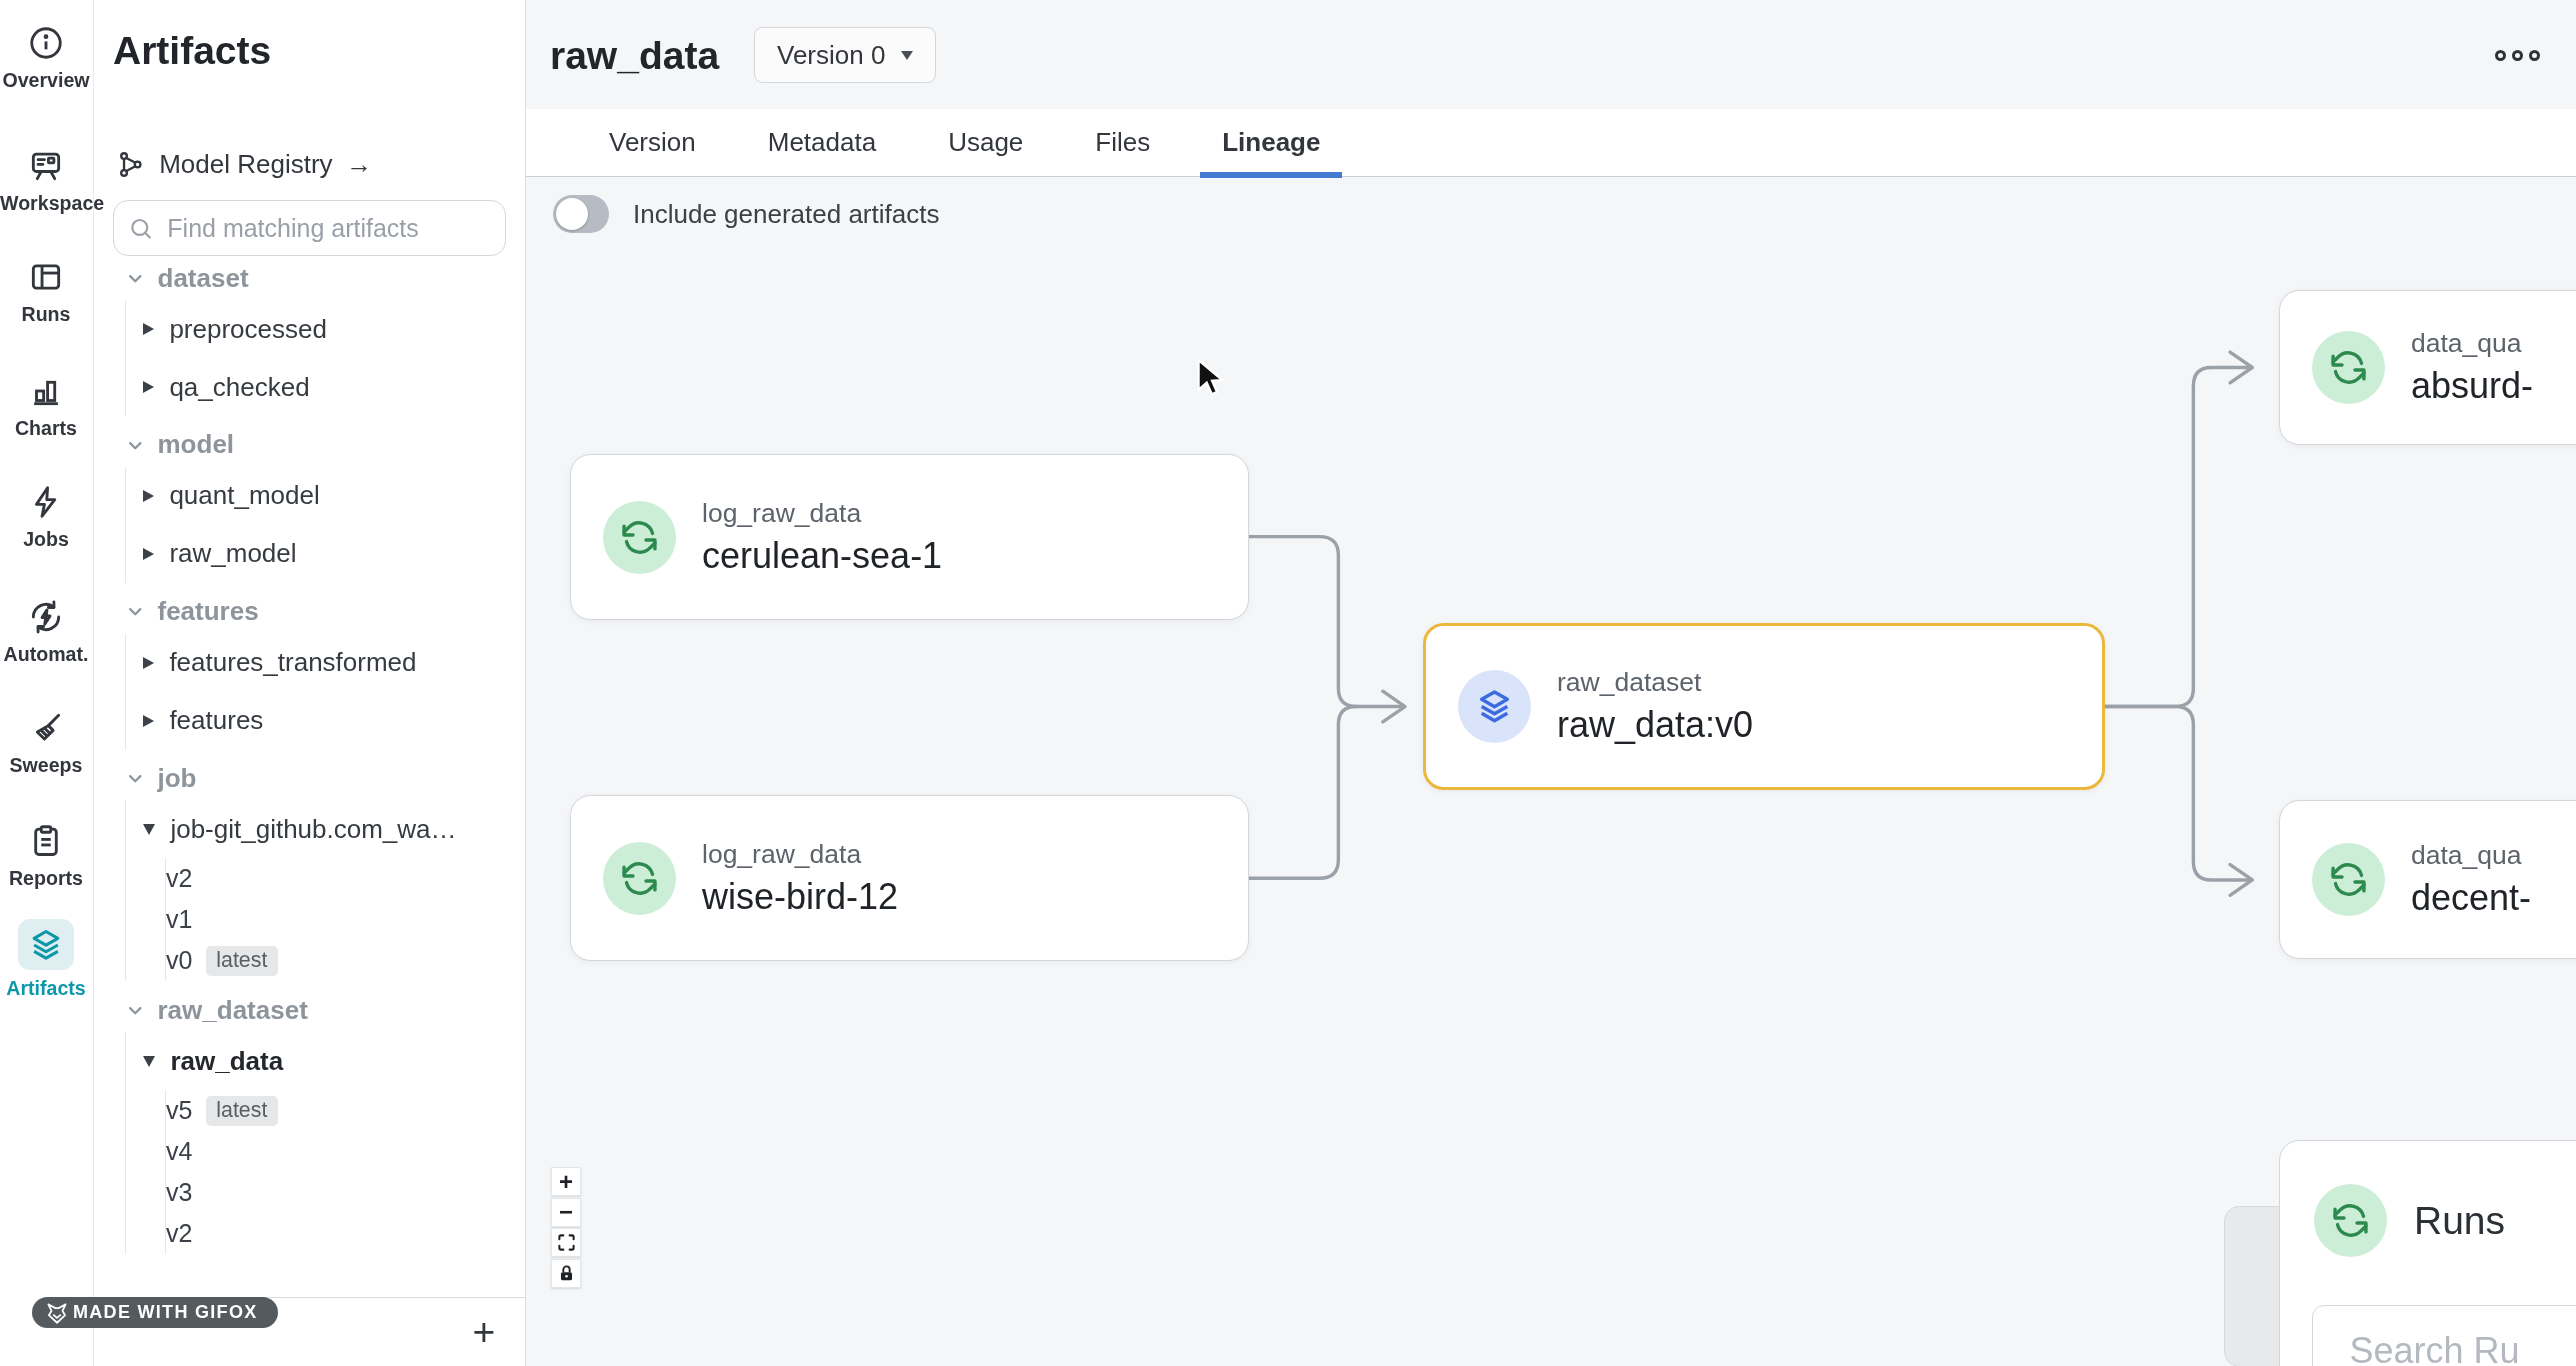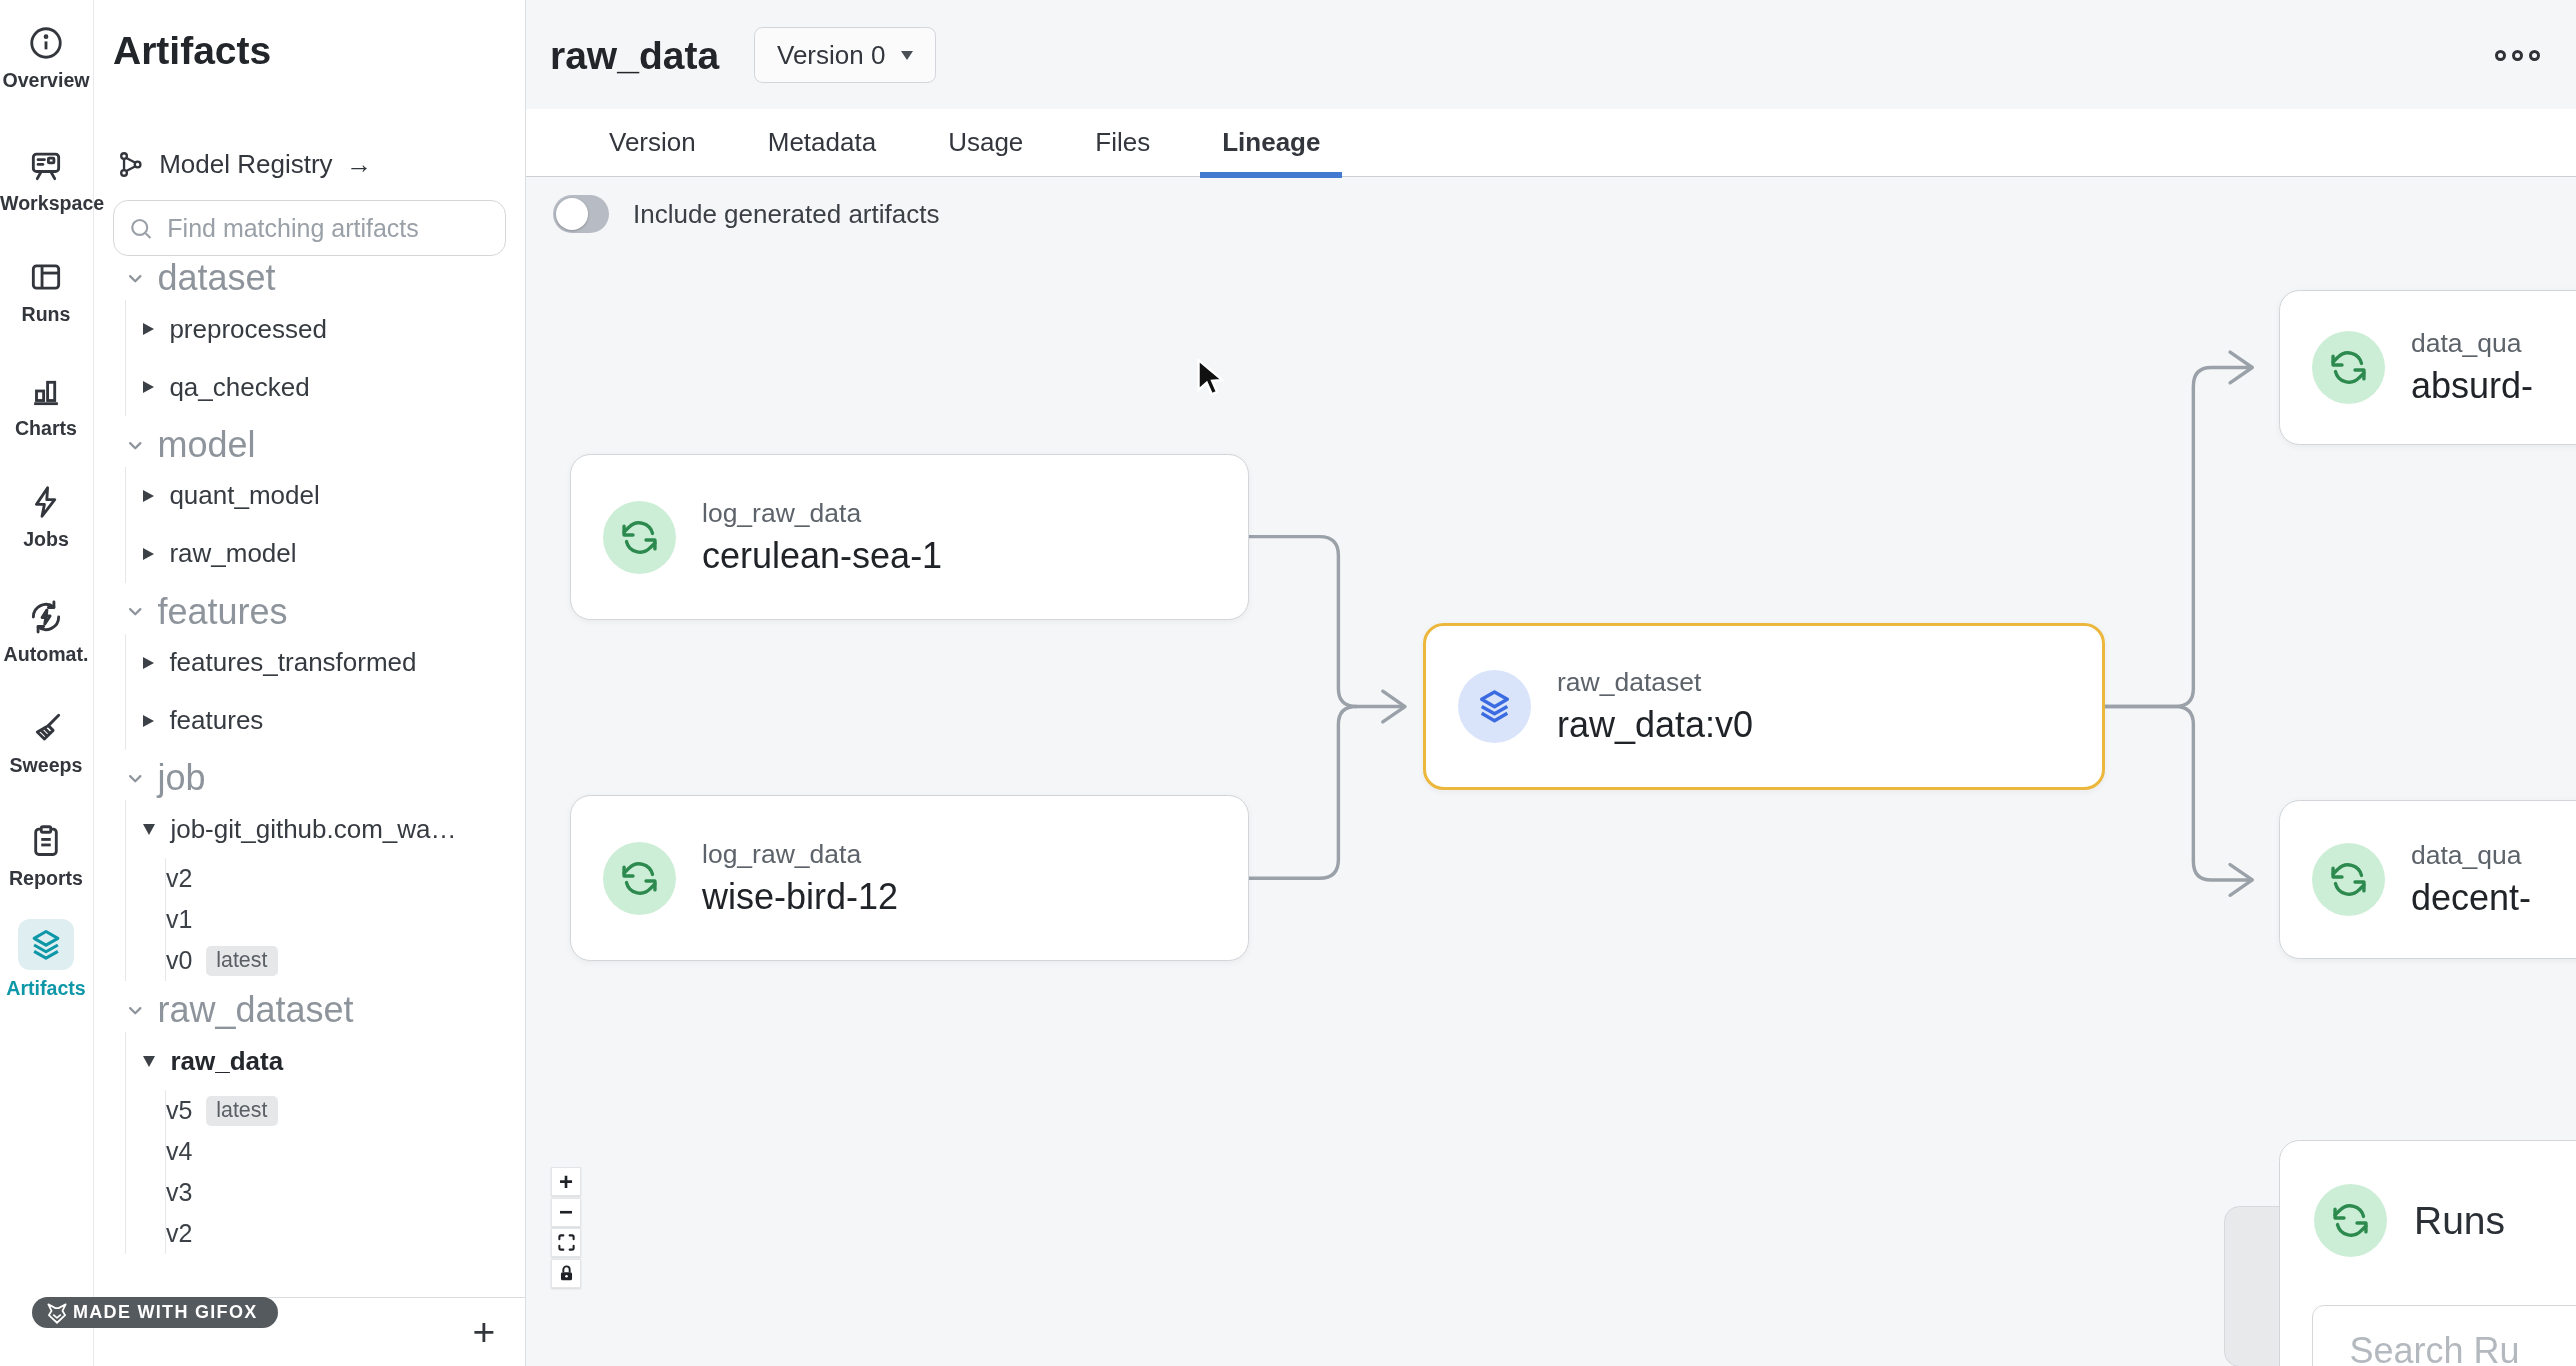--- a/index.html
+++ b/index.html
@@ -15,21 +15,21 @@
   .rail-item.active .rail-label{color:#0e97a7;}
 
   
   .sidebar{position:absolute;left:94px;top:0;width:432px;height:1367px;background:#ffffff;border-right:1.7px solid #dcdfe2;z-index:25;}
   .sb-title{position:absolute;left:19px;top:29px;font-size:39px;font-weight:700;color:#22262b;}
   .sb-registry{position:absolute;left:20.5px;top:125px;display:flex;align-items:center;gap:13.7px;font-size:26px;color:#33373d;cursor:pointer;margin-top:24px;}
   .sb-search{position:absolute;left:19px;top:200px;width:393px;height:56px;border:1.7px solid #d4d7da;border-radius:15px;background:#ffffff;display:flex;align-items:center;padding:0 13.7px;gap:12px;}
   .sb-search input{border:none;outline:none;flex:1;font-size:25px;color:#33373d;background:transparent;}
   .sb-search input::placeholder{color:#9aa0a7;}
   .tree{position:absolute;left:0;top:256px;right:0;bottom:60px;overflow:hidden;padding-left:31px;}
-  .tsection{display:flex;align-items:center;gap:12px;height:44px;font-size:36px;font-weight:400;color:#8e949b;cursor:pointer;}
+  .tsection{display:flex;align-items:center;gap:12px;height:44px;font-size:26px;font-weight:700;color:#8e949b;cursor:pointer;}
   .tsection + .tchildren{margin-top:0;}
   .tsection:not(:first-child){margin-top:6.8px;}
   .tchildren{border-left:1.7px solid #e5e7ea;padding-left:17px;}
   .titem{display:flex;align-items:center;gap:15.4px;height:58px;font-size:26px;color:#363b41;cursor:pointer;}
   .titem.bold{font-weight:700;color:#24282d;}
   .tri-right{width:0;height:0;border-left:11px solid #3c4147;border-top:6.8px solid transparent;border-bottom:6.8px solid transparent;}
   .tri-down{width:0;height:0;border-top:11px solid #3c4147;border-left:6.8px solid transparent;border-right:6.8px solid transparent;}
   .vlist{border-left:1.7px solid #e5e7ea;margin-left:22px;}
   .vrow{display:flex;align-items:center;height:41px;font-size:25px;color:#3c4147;cursor:pointer;}
   .badge{margin-left:13.7px;background:#e5e7e9;color:#5a5f65;font-size:21.4px;padding:2.6px 10.2px;border-radius:5.1px;}

